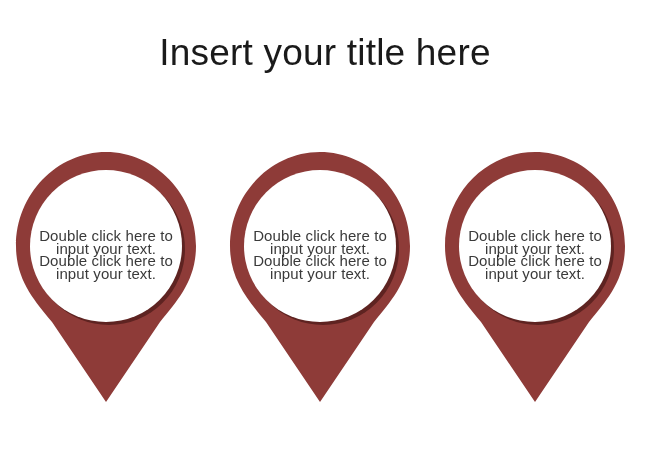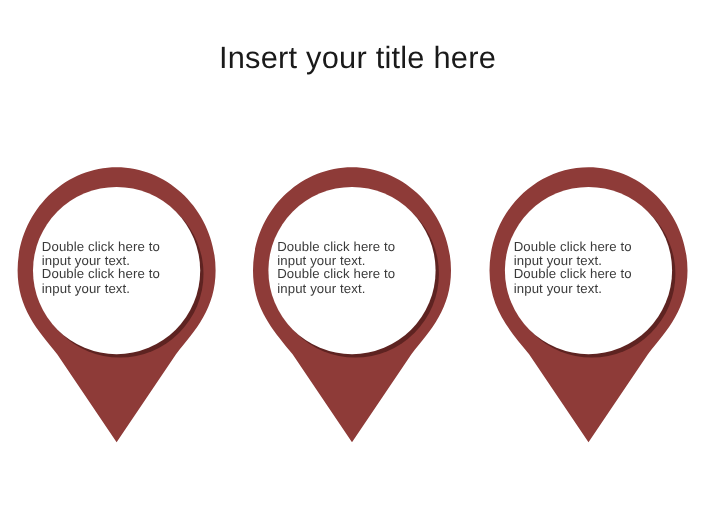--- a/index.html
+++ b/index.html
@@ -24,21 +24,21 @@
     height: 459px;
     background: #ffffff;
   }
 
   #page-title {
     position: absolute;
     left: 0;
     top: 36px;
     width: 650px;
     text-align: center;
-    font-size: 28px;
+    font-size: 37px;
     font-weight: 400;
     color: #1a1a1a;
     letter-spacing: 0.2px;
     line-height: 34px;
     white-space: nowrap;
   }
 
   .pin {
     position: absolute;
     top: 150px;
@@ -51,23 +51,24 @@
     left: 0;
     top: 0;
     width: 188px;
     height: 254px;
     display: block;
   }
 
   .pin-text {
     position: absolute;
     left: 26px;
-    top: 68px;
+    top: 80px;
     width: 136px;
-    font-size: 12px;
+    text-align: center;
+    font-size: 15px;
     line-height: 12.5px;
     color: #3a3a3a;
     font-family: "Liberation Sans", sans-serif;
     white-space: pre-line;
     letter-spacing: 0.1px;
   }
 
   #pin-1 { left: 12px; }
   #pin-2 { left: 226px; }
   #pin-3 { left: 441px; }

